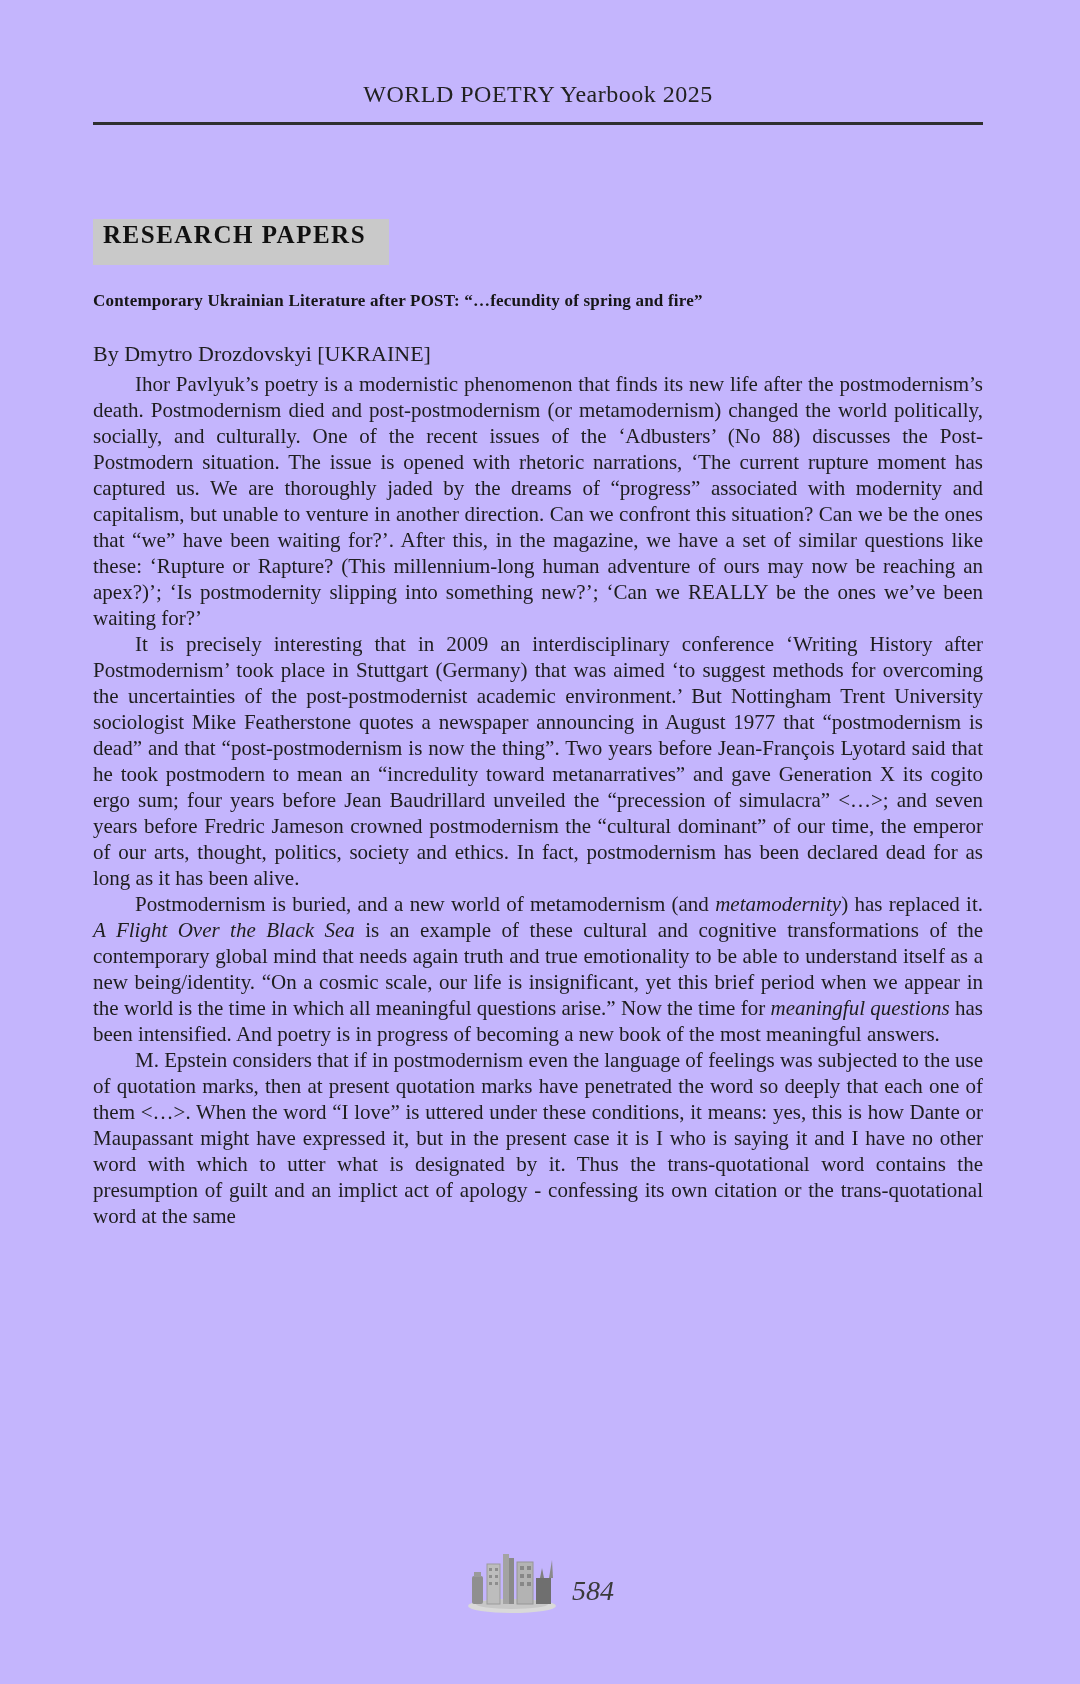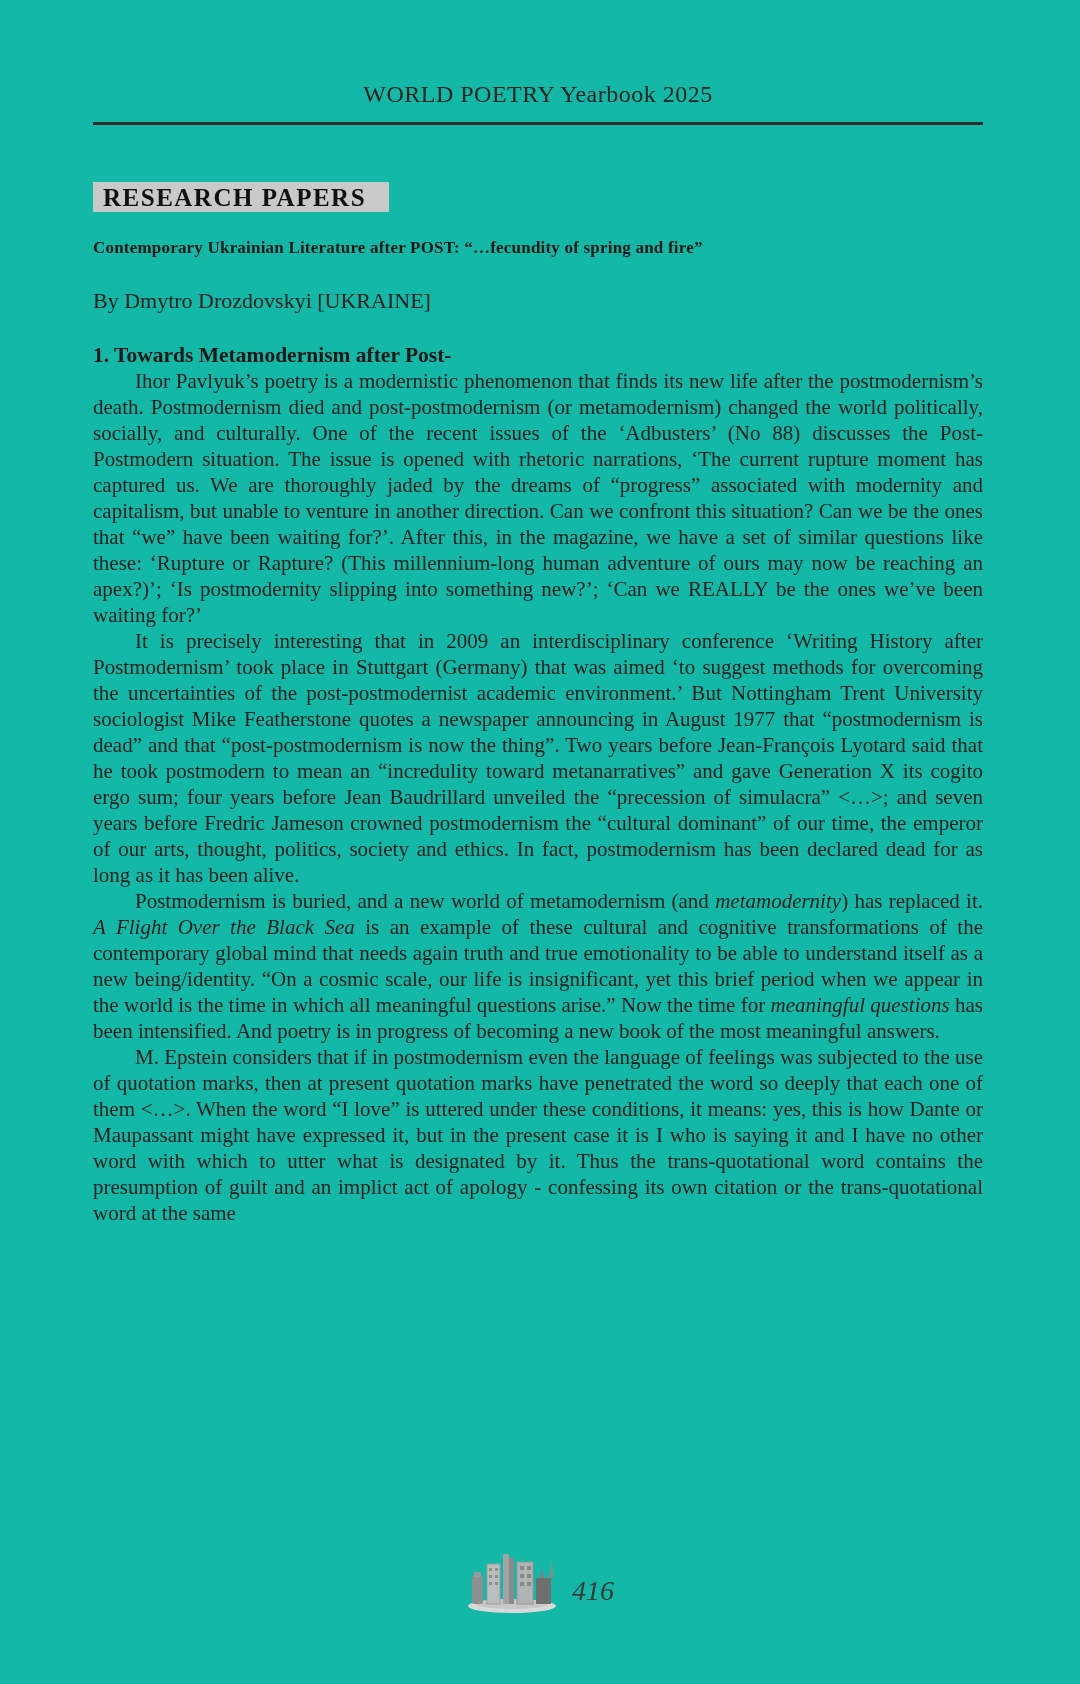--- a/index.html
+++ b/index.html
@@ -1,21 +1,21 @@
 <!DOCTYPE html>
 <html><head>
 <meta charset="utf-8">
 <style>
   html, body { margin: 0; padding: 0; background: #e8e8e8; }
   .page {
     position: relative;
     width: 1080px;
     height: 1684px;
     margin: 0 auto;
-    background: #14b8a6;
+    background: #c4b5fd;
     color: #1c1c1c;
     font-family: "Liberation Serif", "DejaVu Serif", serif;
     overflow: hidden;
   }
   .content {
     position: absolute;
     left: 93px;
     top: 0;
     width: 890px;
   }
@@ -28,22 +28,22 @@
     color: #222;
   }
   .header-rule {
     margin-top: 14px;
     height: 3px;
     background: #2f2f2f;
     border: none;
   }
   .banner {
     display: inline-block;
-    margin-top: 57px;
-    padding: 2px 16px 0 10px;
+    margin-top: 94px;
+    padding: 2px 16px 16px 10px;
     font-size: 25px;
     line-height: 28px;
     font-weight: bold;
     letter-spacing: 1.5px;
     color: #111;
     min-width: 270px;
   }
   .article-title {
     margin-top: 22px;
     font-size: 17px;
@@ -106,21 +106,20 @@
 
     <div>
       <span class="banner" style="background: rgb(201, 201, 201);">RESEARCH PAPERS</span>
     </div>
 
     <div class="article-title">Contemporary Ukrainian Literature after POST: “…fecundity of spring and fire”</div>
 
     <div class="byline">By Dmytro Drozdovskyi [UKRAINE]</div>
 
     <div class="article-body" id="article-body">
-        <h3 class="section-heading">1. Towards Metamodernism after Post-</h3>
         <p class="body-paragraph">Ihor Pavlyuk’s poetry is a modernistic phenomenon that finds its new life after the postmodernism’s death. Postmodernism died and post-postmodernism (or metamodernism) changed the world politically, socially, and culturally. One of the recent issues of the ‘Adbusters’ (No 88) discusses the Post-Postmodern situation. The issue is opened with rhetoric narrations, ‘The current rupture moment has captured us. We are thoroughly jaded by the dreams of “progress” associated with modernity and capitalism, but unable to venture in another direction. Can we confront this situation? Can we be the ones that “we” have been waiting for?’. After this, in the magazine, we have a set of similar questions like these: ‘Rupture or Rapture? (This millennium-long human adventure of ours may now be reaching an apex?)’; ‘Is postmodernity slipping into something new?’; ‘Can we REALLY be the ones we’ve been waiting for?’</p>
         <p class="body-paragraph">It is precisely interesting that in 2009 an interdisciplinary conference ‘Writing History after Postmodernism’ took place in Stuttgart (Germany) that was aimed ‘to suggest methods for overcoming the uncertainties of the post-postmodernist academic environment.’ But Nottingham Trent University sociologist Mike Featherstone quotes a newspaper announcing in August 1977 that “postmodernism is dead” and that “post-postmodernism is now the thing”. Two years before Jean-François Lyotard said that he took postmodern to mean an “incredulity toward metanarratives” and gave Generation X its cogito ergo sum; four years before Jean Baudrillard unveiled the “precession of simulacra” &lt;…&gt;; and seven years before Fredric Jameson crowned postmodernism the “cultural dominant” of our time, the emperor of our arts, thought, politics, society and ethics. In fact, postmodernism has been declared dead for as long as it has been alive.</p>
         <p class="body-paragraph">Postmodernism is buried, and a new world of metamodernism (and <i>metamodernity</i>) has replaced it. <i>A Flight Over the Black Sea</i> is an example of these cultural and cognitive transformations of the contemporary global mind that needs again truth and true emotionality to be able to understand itself as a new being/identity. “On a cosmic scale, our life is insignificant, yet this brief period when we appear in the world is the time in which all meaningful questions arise.” Now the time for <i>meaningful questions</i> has been intensified. And poetry is in progress of becoming a new book of the most meaningful answers.</p>
         <p class="body-paragraph">M. Epstein considers that if in postmodernism even the language of feelings was subjected to the use of quotation marks, then at present quotation marks have penetrated the word so deeply that each one of them &lt;…&gt;. When the word “I love” is uttered under these conditions, it means: yes, this is how Dante or Maupassant might have expressed it, but in the present case it is I who is saying it and I have no other word with which to utter what is designated by it. Thus the trans-quotational word contains the presumption of guilt and an implict act of apology - confessing its own citation or the trans-quotational word at the same</p>
       </div>
   </div>
 
   <div class="page-footer">
     <svg class="footer-logo" width="100" height="68" viewBox="0 0 100 68" aria-hidden="true">
       <ellipse cx="46" cy="58" rx="44" ry="7" fill="#d9d9d9"></ellipse>
@@ -140,15 +139,15 @@
       <rect x="54" y="18" width="4" height="4" fill="#878787"></rect>
         <rect x="61" y="18" width="4" height="4" fill="#878787"></rect>
       <rect x="54" y="26" width="4" height="4" fill="#878787"></rect>
         <rect x="61" y="26" width="4" height="4" fill="#878787"></rect>
       <rect x="54" y="34" width="4" height="4" fill="#878787"></rect>
         <rect x="61" y="34" width="4" height="4" fill="#878787"></rect>
       <rect x="70" y="30" width="15" height="26" fill="#6f6f6f"></rect>
       <path d="M83 30 L86 12 L87 30 Z" fill="#8a8a8a"></path>
       <path d="M74 30 L76 20 L78 30 Z" fill="#808080"></path>
     </svg>
-    <span class="page-number">416</span>
+    <span class="page-number">584</span>
   </div>
 </div>
 
 </body></html>

